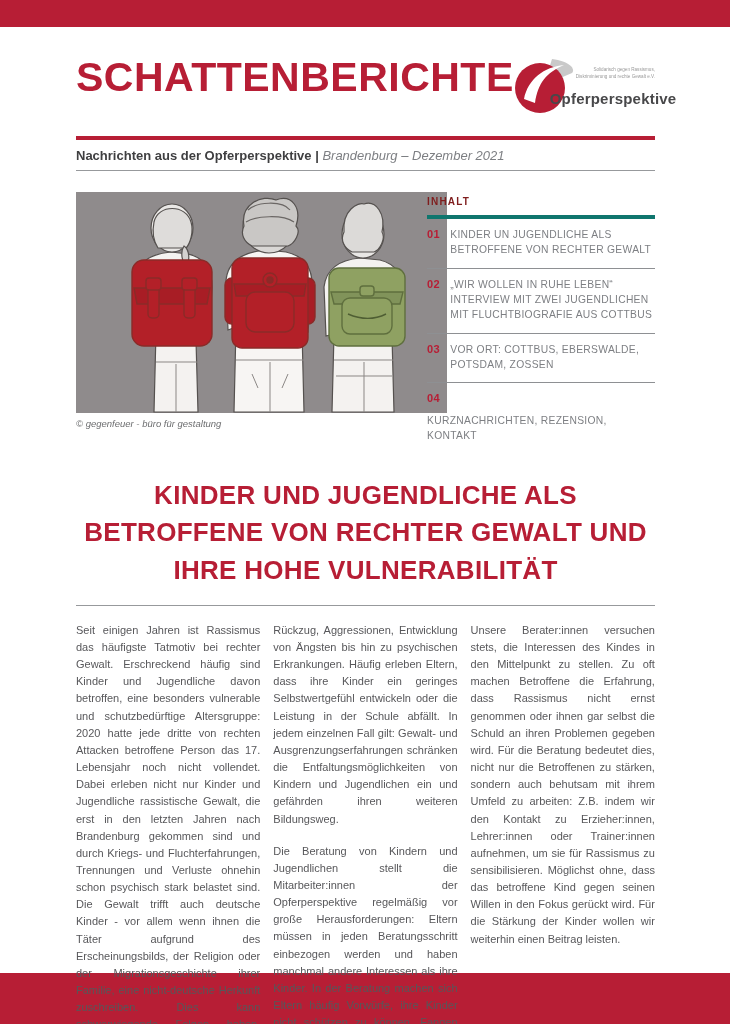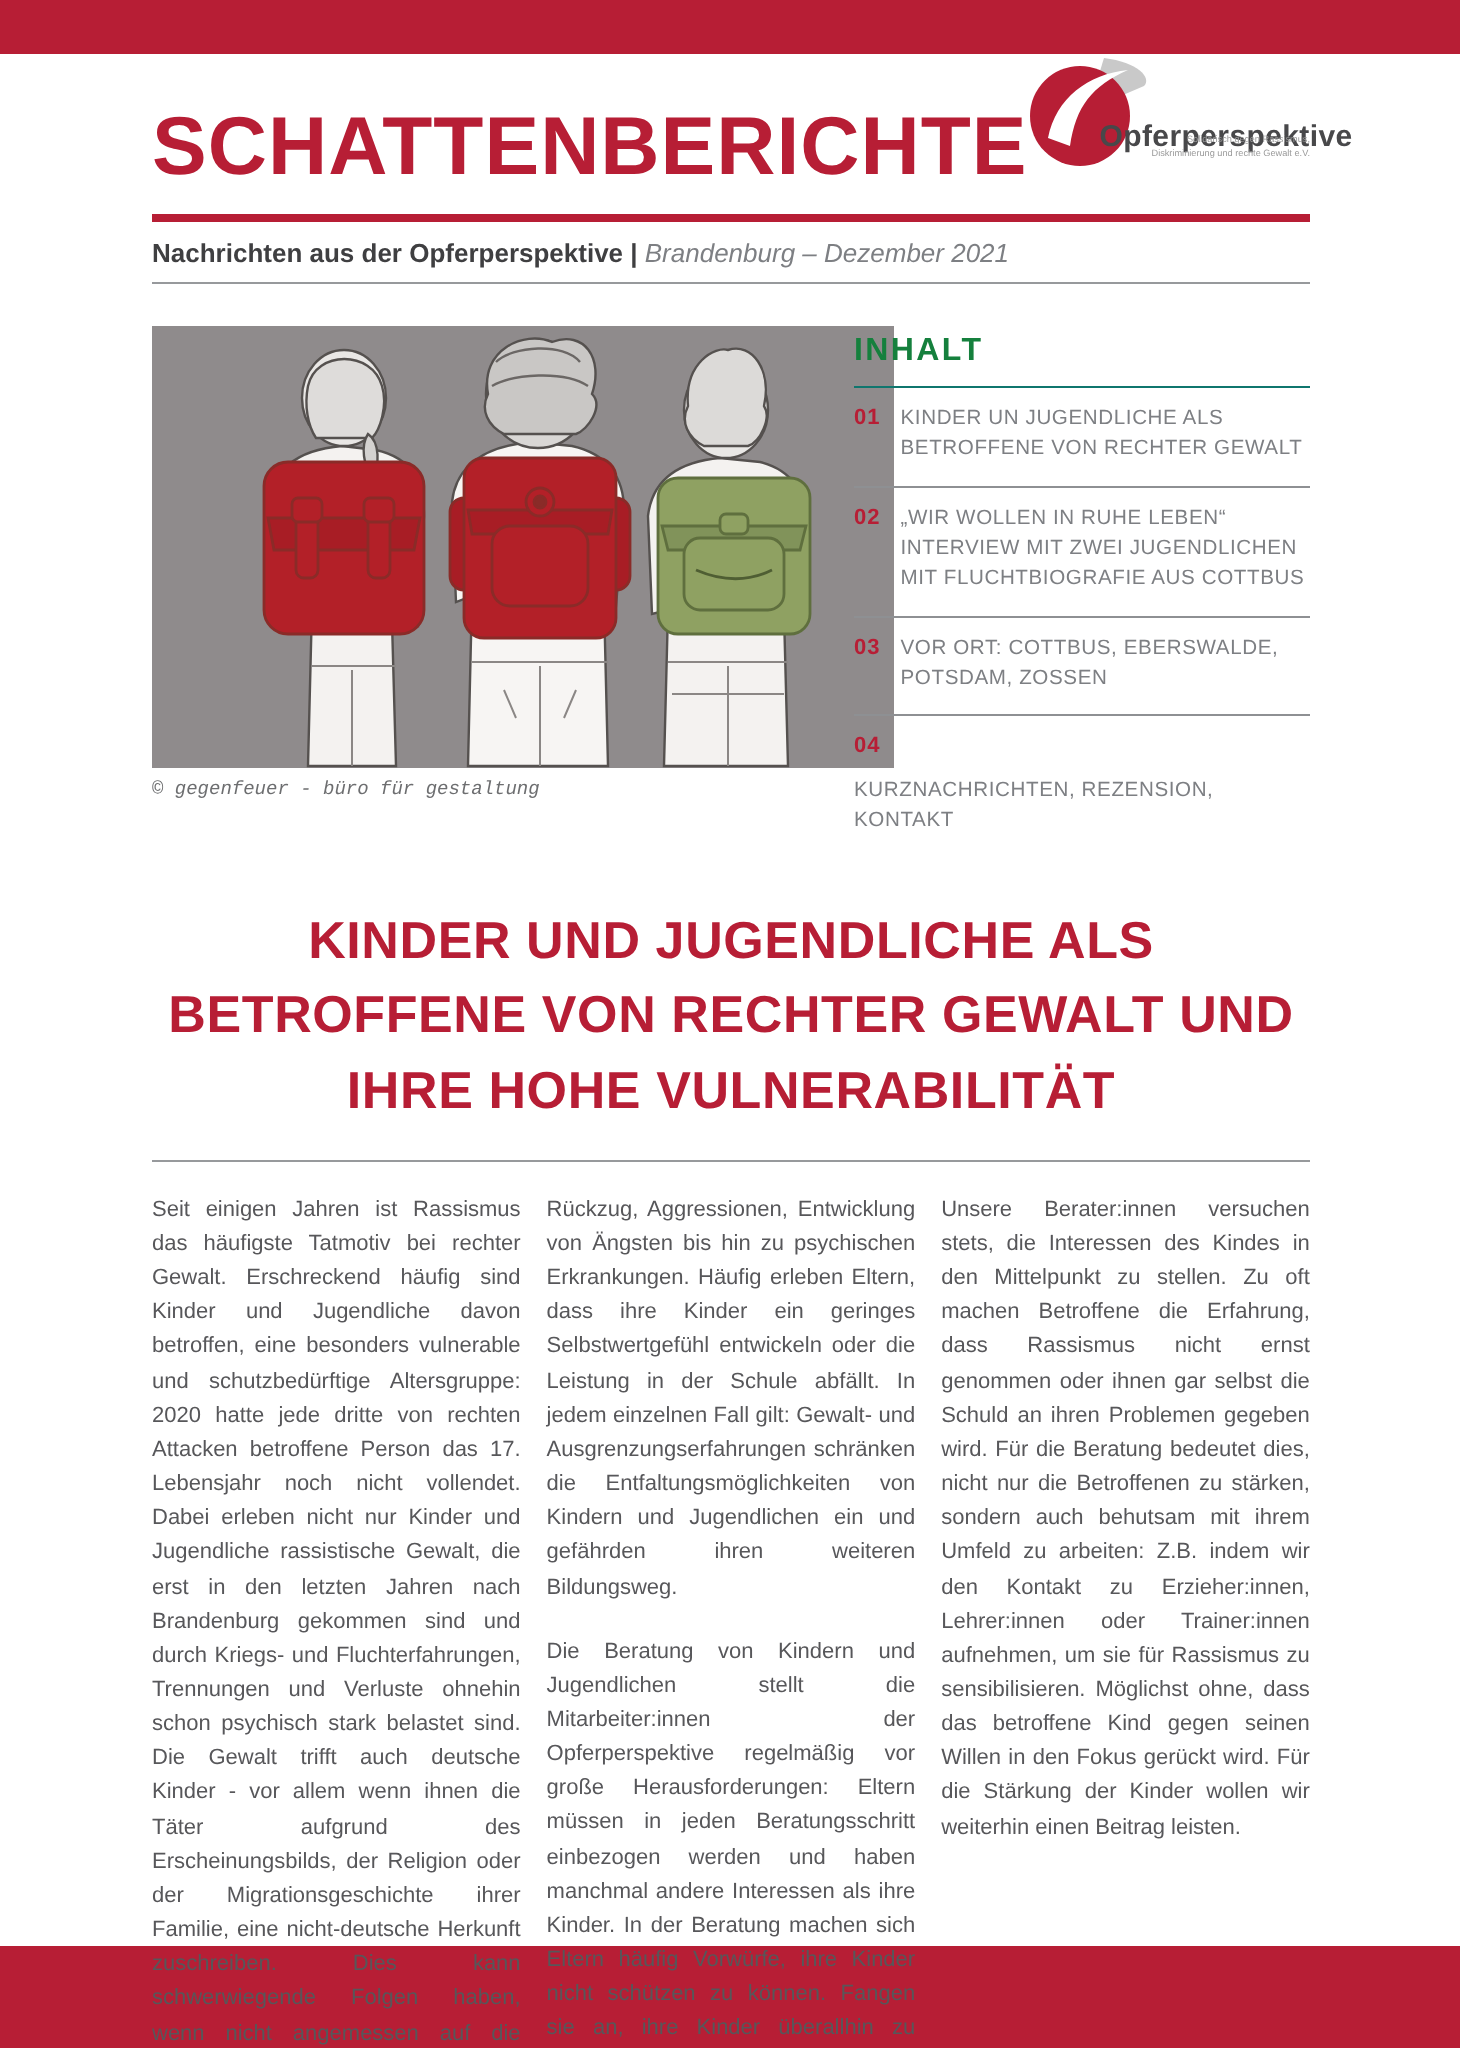--- a/index.html
+++ b/index.html
@@ -12,40 +12,40 @@
     font-family:"Liberation Sans", sans-serif;
     overflow:hidden;
   }
   .bar { position:absolute; left:0; width:730px; background:#b71e35; }
   .bar-top { top:0; height:27px; }
   .bar-bottom { bottom:0; height:51px; }
 
   .content { position:absolute; top:27px; left:76px; width:579px; }
 
   
-  .masthead { display:flex; justify-content:space-between; align-items:flex-end; }
+  .masthead { display:flex; justify-content:space-between; padding-top:30px; }
   .masthead h1 {
     color:#b71e35; font-size:41px; font-weight:800; letter-spacing:0.5px; line-height:1;
   }
   .logo { display:flex; align-items:center; gap:4px; padding-bottom:4px; }
   .logo-tagline { font-size:4.6px; color:#9a9a9a; text-align:right; line-height:1.5; position:absolute; top:40px; right:0; }
   .logo-name { font-size:15px; font-weight:bold; color:#48484a; letter-spacing:0.2px; margin-left:-30px; position:relative; top:10px; }
   .rule-red { height:4px; background:#b71e35; margin-top:13px; }
   .subtitle { margin-top:8px; font-size:13px; color:#3f3f41; font-weight:bold; padding-bottom:7px; border-bottom:1px solid #97999c; }
   .subtitle em { font-weight:normal; color:#7d7f83;margin-top:16px; }
 
   
   .main-row { display:flex; margin-top:21px; gap:24px; }
-  .figure-wrap { width:327px;font-family:Liberation Mono, monospace; }
+  .figure-wrap { width:327px; }
   .figure { width:371px; height:221px; background:#8f8b8c; }
   .figure svg { display:block; }
   .caption { margin-top:5px; font-size:9.5px; font-style:italic; color:#6d6e70; }
 
   .toc { flex:1; padding-top:4px; }
-  .toc-heading { color:#15803d; font-size:16px; font-weight:bold; letter-spacing:1.2px; padding-bottom:8px; border-bottom:1px solid #0f766e; }
+  .toc-heading { color:#7f1d1d; font-size:10px; font-weight:bold; letter-spacing:1.2px; padding-bottom:8px; border-bottom:4px solid #0f766e; }
   .toc-item { display:flex; gap:10px; padding:9px 0 10px 0; border-bottom:1px solid #8e9093; }
   .toc-item:last-child { border-bottom:none;flex-direction:column; }
   .toc-num { color:#b71e35; font-weight:bold; font-size:11px; letter-spacing:0.5px; }
   .toc-text { color:#7d7f83; font-size:10.3px; letter-spacing:0.3px; line-height:1.45; text-transform:uppercase; }
 
   
   .article-title {
     margin-top:23px; text-align:center; color:#b71e35;
     font-size:26px; font-weight:bold; line-height:1.43; letter-spacing:0.3px;
     padding-bottom:16px; border-bottom:1px solid #97999c;

